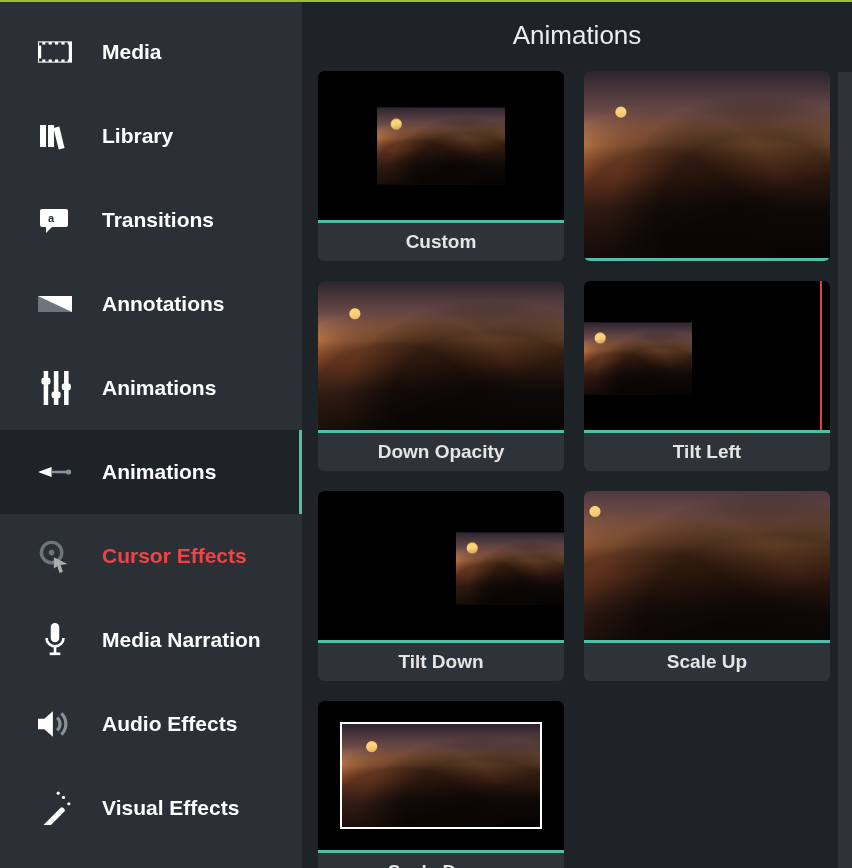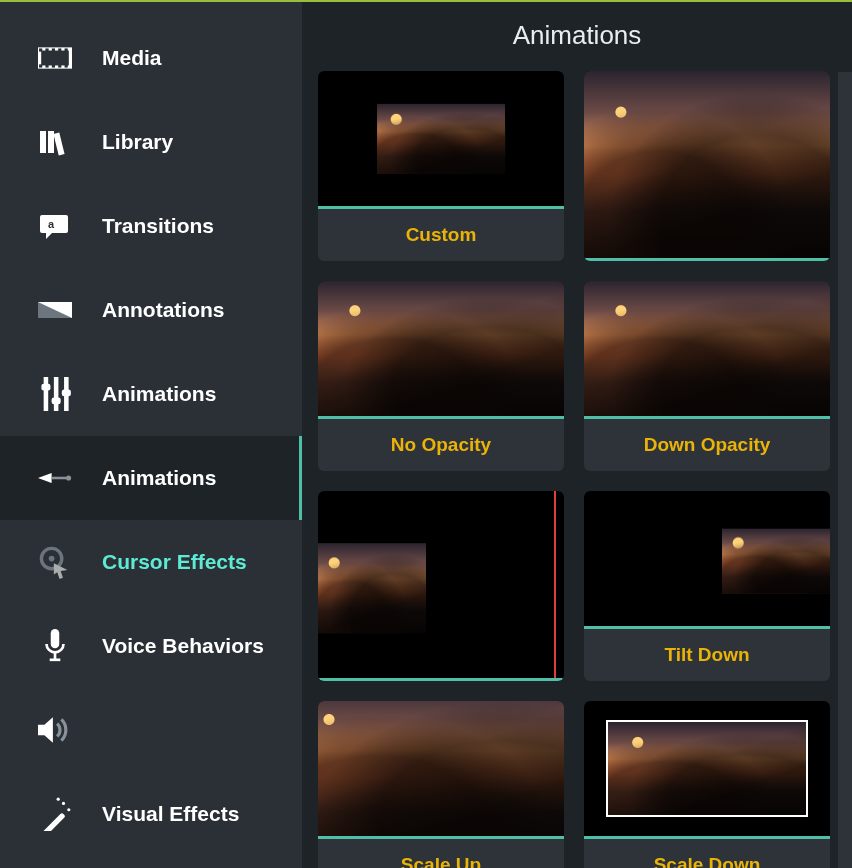--- a/index.html
+++ b/index.html
@@ -10,21 +10,21 @@
     color: #d9dee2;
     display: flex;
     border-top: 2px solid #9bbd3c;
   }
   
   .sidebar {
     width: 302px;
     background: #2a3036;
     display: flex;
     flex-direction: column;
-    padding-top: 14px;
+    padding-top: 8px;
   }
   .side-item {
     display: flex;
     align-items: center;
     height: 84px;
     padding-left: 38px;
     cursor: pointer;
     position: relative;
   }
   .side-item.active {
@@ -47,21 +47,21 @@
     justify-content: center;
   }
   .side-icon svg { width: 100%; height: 100%; }
   .side-item.active .side-icon svg {  }
   .side-item .side-label {
     font-size: 21px;
     font-weight: 600;
     color: #ffffff;
   }
   .side-item.dim .side-icon svg { opacity: 0.6; }
-  .side-item.dim .side-label { color: #5eead4; }
+  .side-item.dim .side-label { color: #ef4444; }
 
   
   .main {
     flex: 1;
     background: #1e2328;
     display: flex;
     flex-direction: column;
     position: relative;
   }
   .main-title {
@@ -96,27 +96,27 @@
     cursor: pointer;
   }
   .thumb {
     flex: 1;
     background: #000;
     position: relative;
     border-bottom: 3px solid #4fbfa8;
     overflow: hidden;
   }
   .card-label {
-    height: 52px;
+    height: 38px;
     display: flex;
     align-items: center;
     justify-content: center;
     font-size: 19px;
     font-weight: 600;
-    color: #eab308;
+    color: #e5e5e5;
   }
 
   
   .mtn {
     position: absolute;
     background:
       radial-gradient(circle at 15% 22%, #ffd27a 0 5px, transparent 6px),
       linear-gradient(180deg,#2b2430 0%,#6b4a46 22%,#d68a54 40%,#c86a3c 55%,#3a2723 75%,#1a120e 100%);
   }
   .mtn::after{
@@ -235,31 +235,32 @@
 
   <div class="side-item">
     <span class="side-icon">
       <svg viewBox="0 0 22 32">
           <rect x="7" y="0" width="8" height="18" rx="4" fill="#fff"></rect>
           <path d="M3 14a8 8 0 0 0 16 0" fill="none" stroke="#fff" stroke-width="2.5"></path>
           <line x1="11" y1="22" x2="11" y2="29" stroke="#fff" stroke-width="2.5"></line>
           <line x1="6" y1="29" x2="16" y2="29" stroke="#fff" stroke-width="2.5"></line>
         </svg>
     </span>
-    <span class="side-label">Voice Behaviors</span>
+    <span class="side-label">Media Narration</span>
   </div>
 
   <div class="side-item">
     <span class="side-icon">
       <svg viewBox="0 0 32 28">
           <polygon points="0,9 6,9 14,2 14,26 6,19 0,19" fill="#fff"></polygon>
           <path d="M18 8a8 8 0 0 1 0 12" fill="none" stroke="#8a9299" stroke-width="3"></path>
           <path d="M22 4a14 14 0 0 1 0 20" fill="none" stroke="#8a9299" stroke-width="3"></path>
         </svg>
     </span>
+    <span class="side-label">Audio Effects</span>
   </div>
 
   <div class="side-item">
     <span class="side-icon">
       <svg viewBox="0 0 32 32">
           <rect x="0" y="24" width="28" height="5" rx="2" fill="#fff" transform="rotate(-45 14 26)"></rect>
           <circle cx="24" cy="6" r="1.5" fill="#fff"></circle>
           <circle cx="29" cy="12" r="1.5" fill="#fff"></circle>
           <circle cx="19" cy="2" r="1.5" fill="#fff"></circle>
         </svg>
@@ -280,39 +281,34 @@
         </div>
       <div class="card-label">Custom</div>
     </div>
 
     <div class="card">
       <div class="thumb full">
           <div class="mtn"></div>
         </div>
     </div>
 
+
     <div class="card">
       <div class="thumb full">
           <div class="mtn"></div>
         </div>
-      <div class="card-label">No Opacity</div>
-    </div>
-
-    <div class="card">
-      <div class="thumb full">
-          <div class="mtn"></div>
-        </div>
       <div class="card-label">Down Opacity</div>
     </div>
 
     <div class="card">
       <div class="thumb tilt-left">
           <div class="mtn"></div>
           <div class="redline"></div>
         </div>
+      <div class="card-label">Tilt Left</div>
     </div>
 
     <div class="card">
       <div class="thumb tilt-right">
           <div class="mtn"></div>
         </div>
       <div class="card-label">Tilt Down</div>
     </div>
 
     <div class="card">

